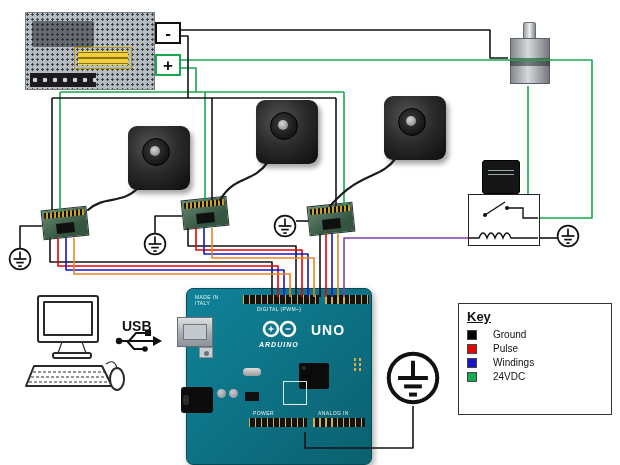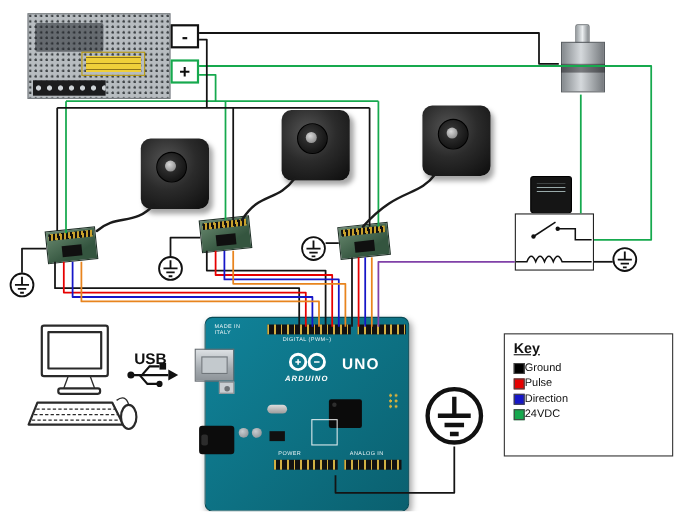--- a/index.html
+++ b/index.html
@@ -107,21 +107,21 @@
   .ar-btn{left:12px;top:58px;width:14px;height:11px;background:#c9ced2;border:1px solid #8b9094}
   .ar-btn::before{content:"";position:absolute;left:4px;top:2.5px;width:5px;height:5px;border-radius:50%;background:#6d7276}
   .ar-cap{width:9px;height:9px;border-radius:50%;background:radial-gradient(circle at 38% 35%,#c7ccd0,#82878b)}
   .ar-reg{left:58px;top:103px;width:14px;height:9px;background:#101010}
   .ar-sq{left:96px;top:92px;width:24px;height:24px;border:1px solid rgba(255,255,255,.85)}
 
   
   .key{left:458px;top:303px;width:154px;height:112px;border:1.5px solid #333;background:#fff;z-index:2;
        padding:5px 8px 4px 8px}
   .key-title{text-align:left;font-size:13px;font-weight:bold;text-decoration:underline;margin-bottom:4px}
-  .key-row{display:flex;align-items:center;gap:0;height:14px}
+  .key-row{display:flex;align-items:center;gap:16px;height:14px}
   .swatch{display:inline-block;width:10px;height:10px;border:1px solid #444}
   .key-label{font-size:10px;line-height:1}
   .key-gnd{flex:0 0 auto}
 </style>
 </head>
 <body>
 
 <div id="canvas">
 
   <svg width="0" height="0" style="position:absolute" aria-hidden="true">
@@ -248,21 +248,21 @@
     <div class="key-row">
       <span class="swatch" style="background: rgb(0, 0, 0);"></span>
       <span class="key-label">Ground</span>
     </div>
     <div class="key-row">
       <span class="swatch" style="background: rgb(230, 0, 0);"></span>
       <span class="key-label">Pulse</span>
     </div>
     <div class="key-row">
       <span class="swatch" style="background: rgb(22, 22, 200);"></span>
-      <span class="key-label">Direction</span>
+      <span class="key-label">Windings</span>
     </div>
     <div class="key-row">
       <span class="swatch" style="background: rgb(22, 169, 78);"></span>
       <span class="key-label">24VDC</span>
     </div>
   </div>
 
   <svg id="wires" width="620" height="465">
 
     <polyline class="wire w-vdc24" points="181,60 592,60 592,218 540,218"></polyline>

